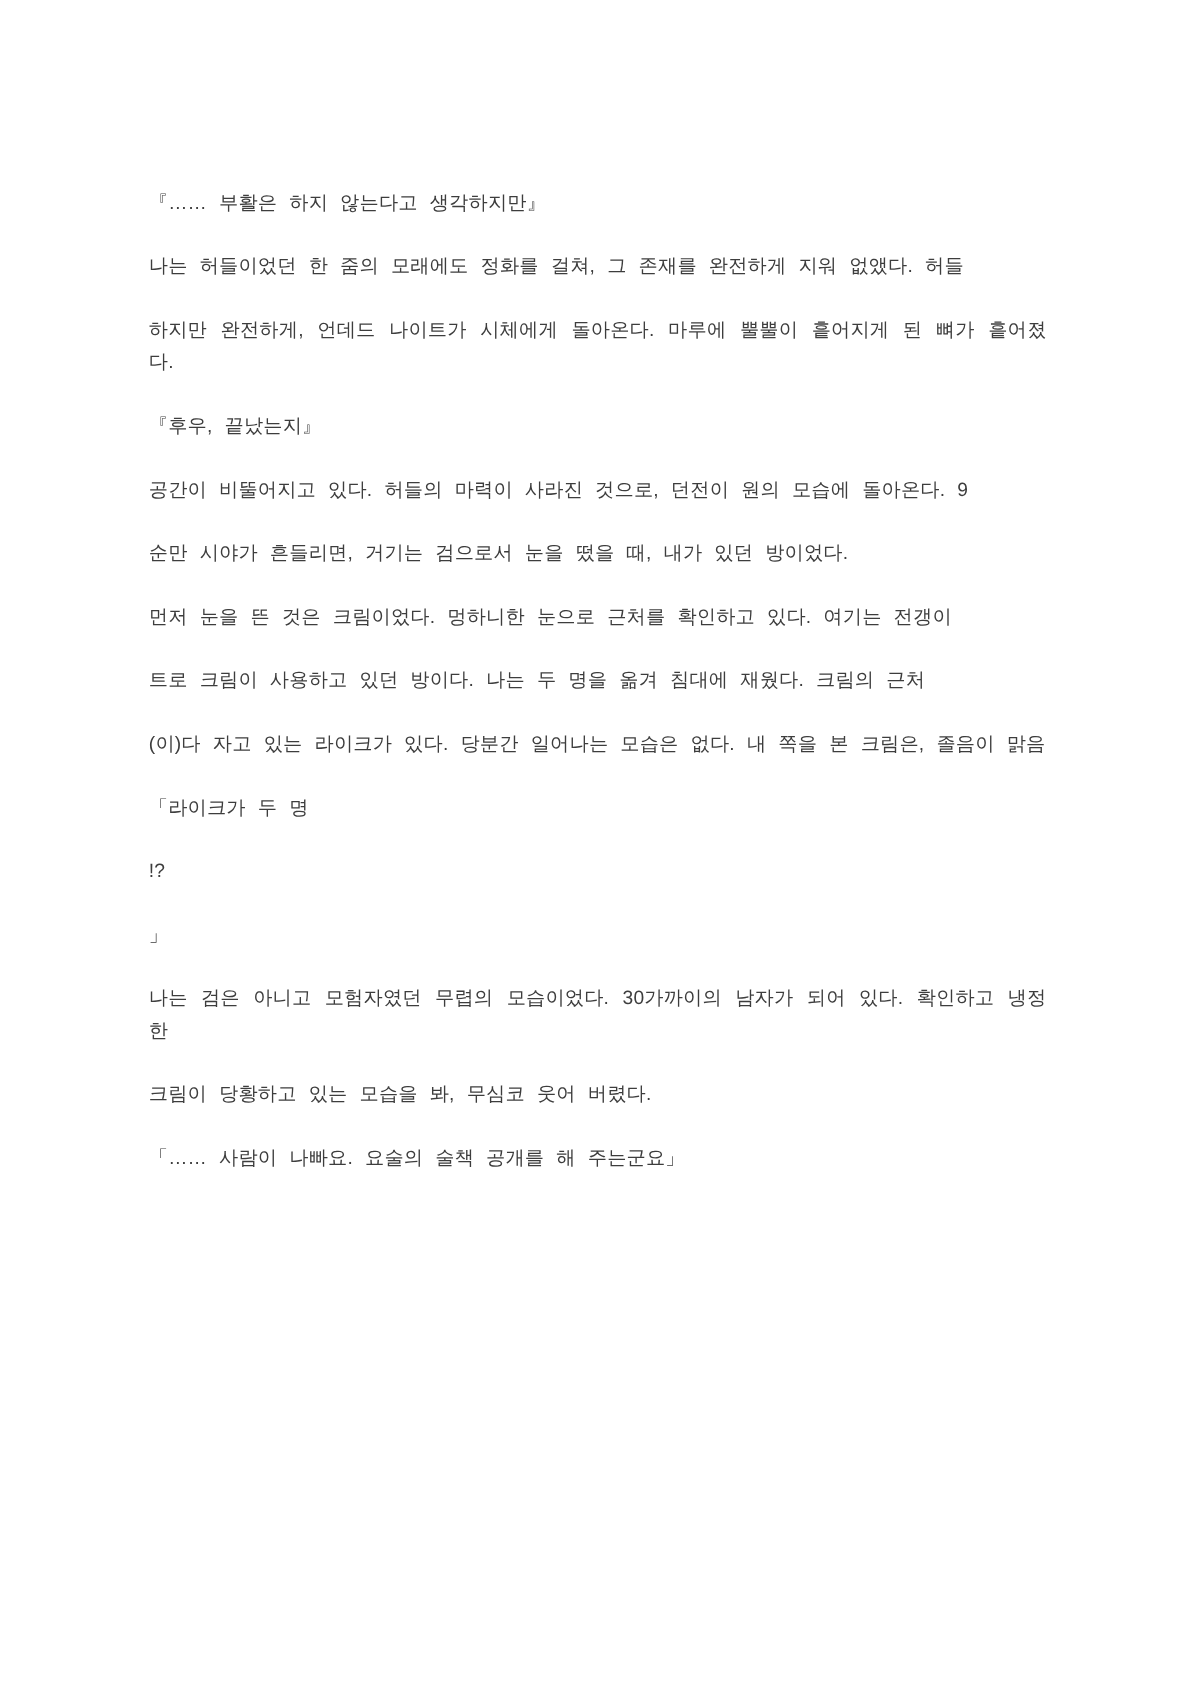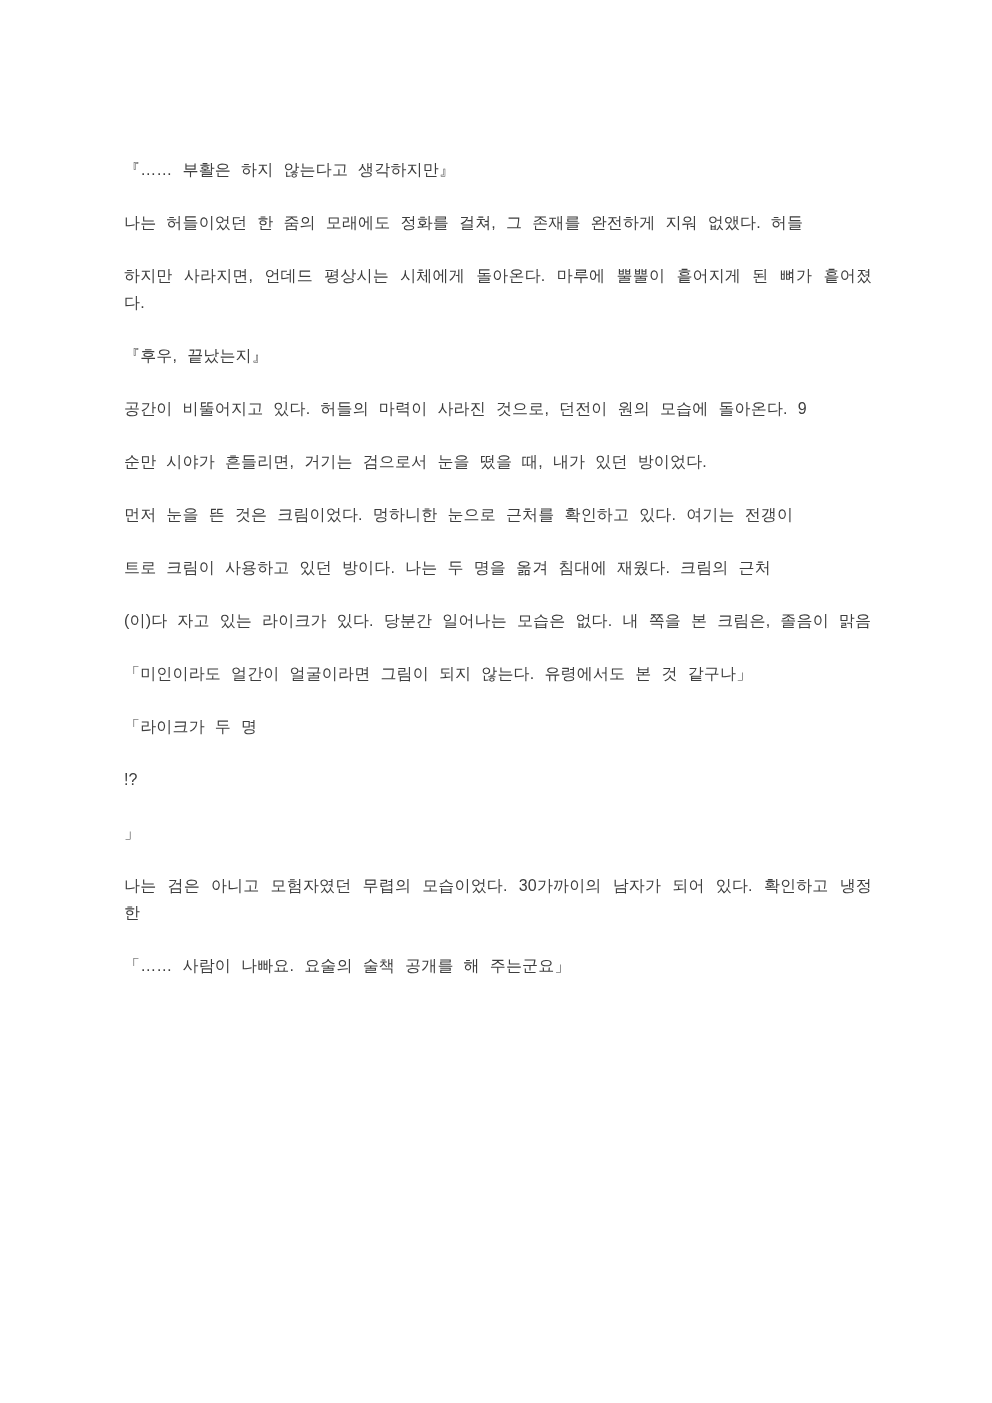--- a/index.html
+++ b/index.html
@@ -34,27 +34,27 @@
     overflow-wrap: break-word;
   }
 </style>
 </head>
 <body>
 
 <div class="page">
   <div class="text-area">
     <p>『…… 부활은 하지 않는다고 생각하지만』</p>
     <p>나는 허들이었던 한 줌의 모래에도 정화를 걸쳐, 그 존재를 완전하게 지워 없앴다. 허들</p>
-    <p>하지만 사라지면, 언데드 평상시는 시체에게 돌아온다. 마루에 뿔뿔이 흩어지게 된 뼈가 흩어졌다.</p>
+    <p>하지만 완전하게, 언데드 나이트가 시체에게 돌아온다. 마루에 뿔뿔이 흩어지게 된 뼈가 흩어졌다.</p>
     <p>『후우, 끝났는지』</p>
     <p>공간이 비뚤어지고 있다. 허들의 마력이 사라진 것으로, 던전이 원의 모습에 돌아온다. 9</p>
     <p>순만 시야가 흔들리면, 거기는 검으로서 눈을 떴을 때, 내가 있던 방이었다.</p>
     <p>먼저 눈을 뜬 것은 크림이었다. 멍하니한 눈으로 근처를 확인하고 있다. 여기는 전갱이</p>
     <p>트로 크림이 사용하고 있던 방이다. 나는 두 명을 옮겨 침대에 재웠다. 크림의 근처</p>
     <p>(이)다 자고 있는 라이크가 있다. 당분간 일어나는 모습은 없다. 내 쪽을 본 크림은, 졸음이 맑음</p>
-    <p>「미인이라도 얼간이 얼굴이라면 그림이 되지 않는다. 유령에서도 본 것 같구나」</p>
     <p>「라이크가 두 명</p>
     <p>!?</p>
     <p>」</p>
     <p>나는 검은 아니고 모험자였던 무렵의 모습이었다. 30가까이의 남자가 되어 있다. 확인하고 냉정한</p>
+    <p>크림이 당황하고 있는 모습을 봐, 무심코 웃어 버렸다.</p>
     <p>「…… 사람이 나빠요. 요술의 술책 공개를 해 주는군요」</p>
   </div>
 </div>
 
 </body></html>

